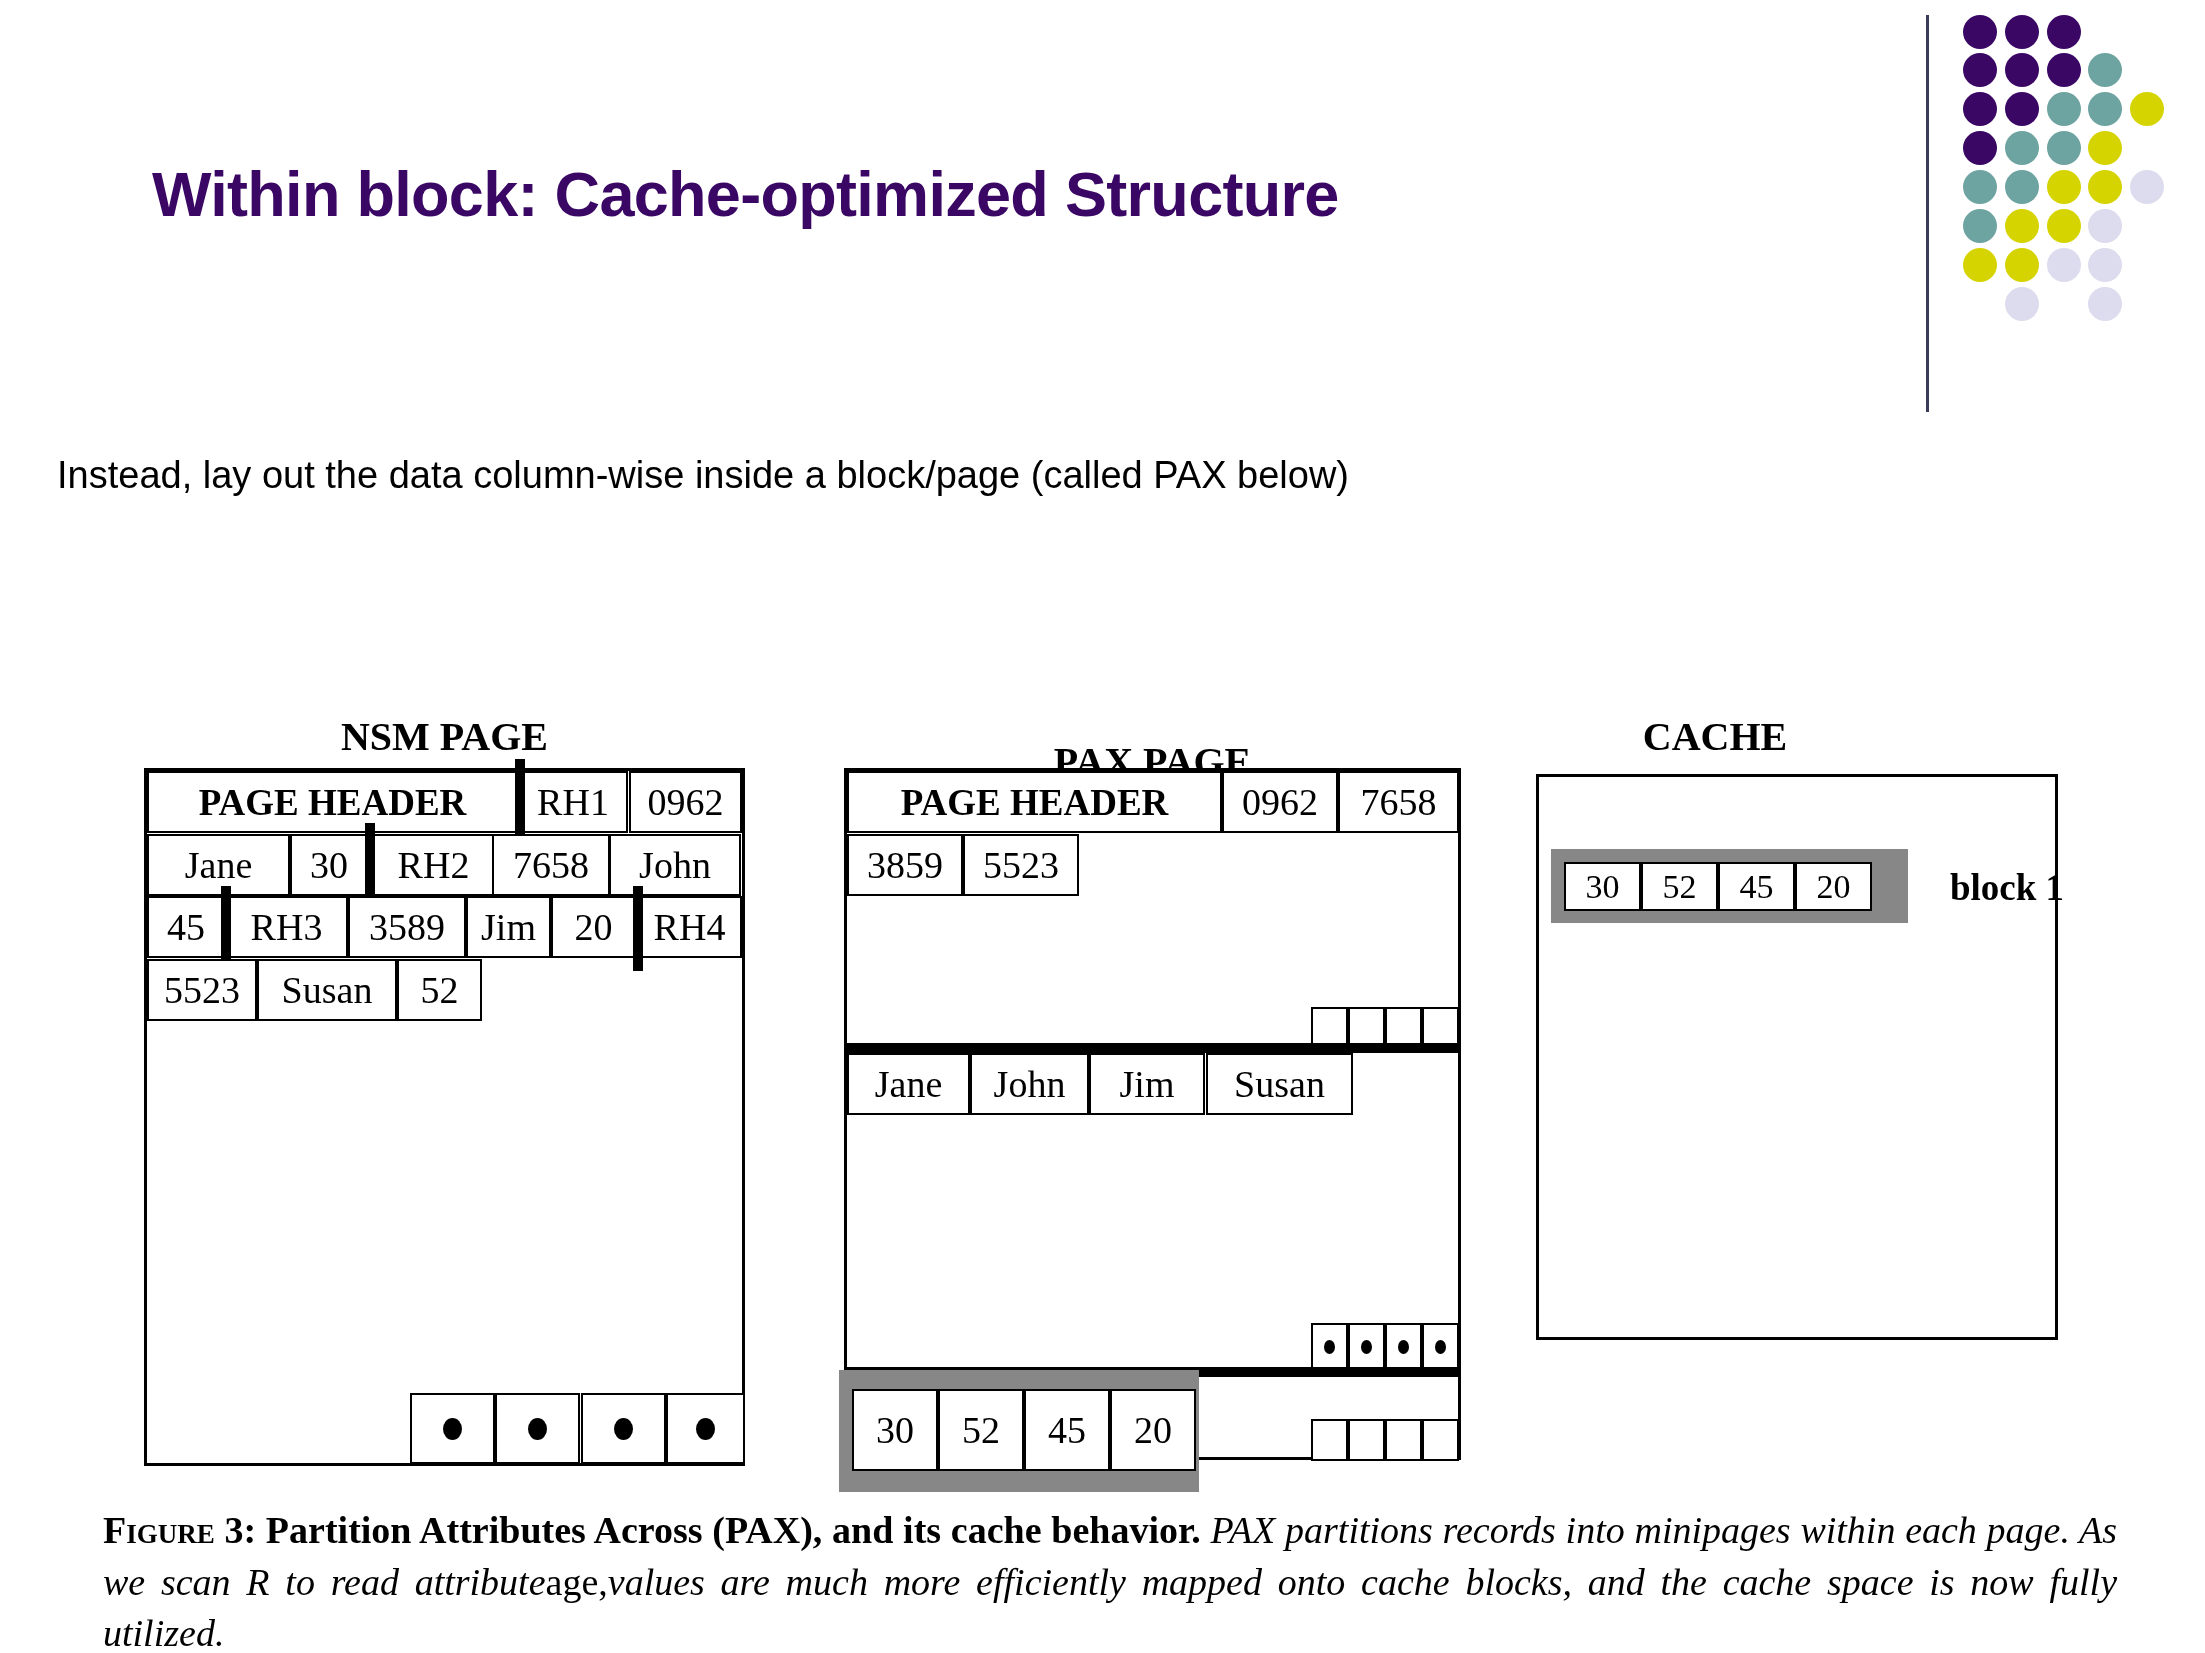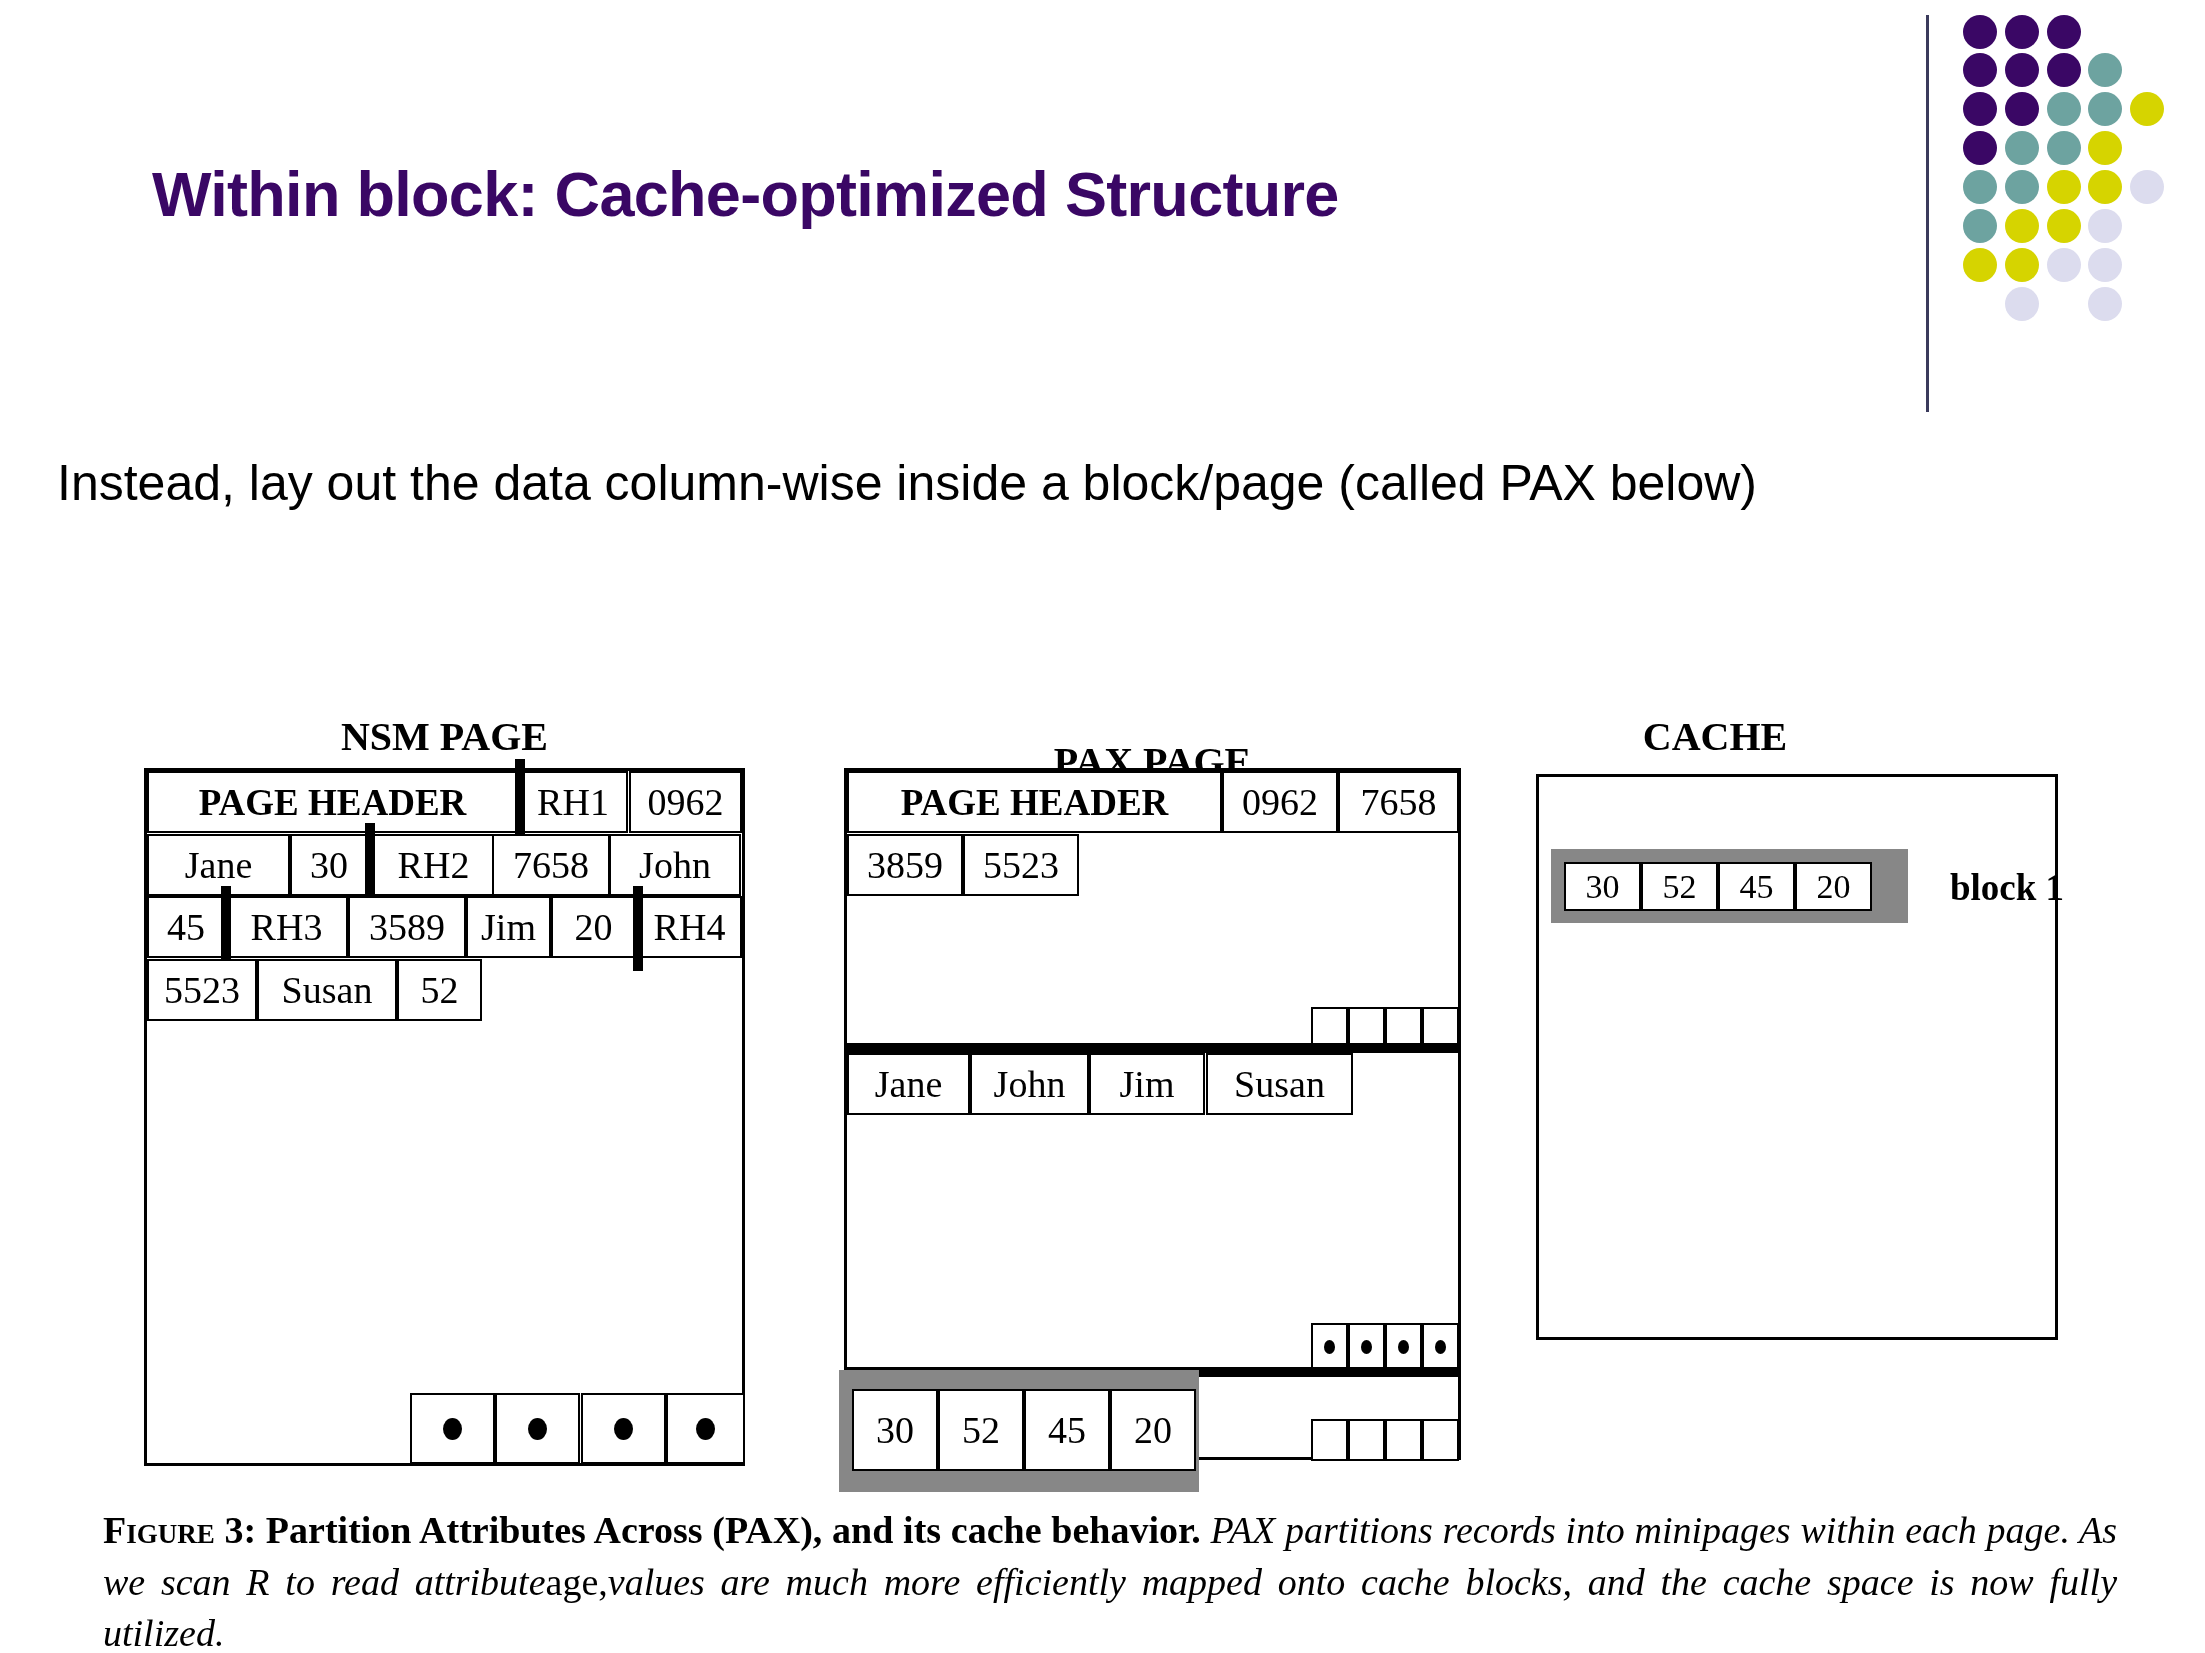--- a/index.html
+++ b/index.html
@@ -53,21 +53,21 @@
     margin-left: 27px;
   }
 
   
   #slide-subtitle {
     position: absolute;
     left: 57px;
     top: 454px;
     width: 2117px;
     font-family: "Liberation Sans", sans-serif;
-    font-size: 50px;
+    font-size: 38px;
     color: #000000;
     white-space: nowrap;
   }
 
   
   .diagram-heading {
     position: absolute;
     font-family: "Liberation Serif", serif;
     font-weight: bold;
     font-size: 40px;

